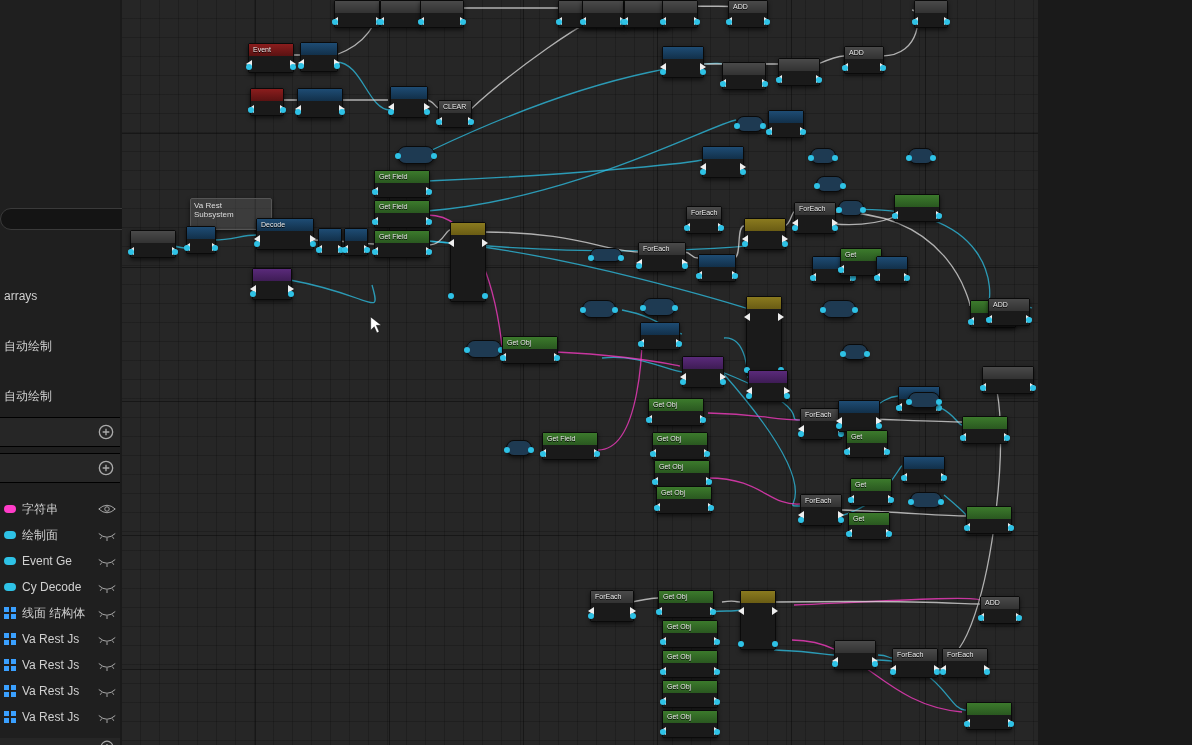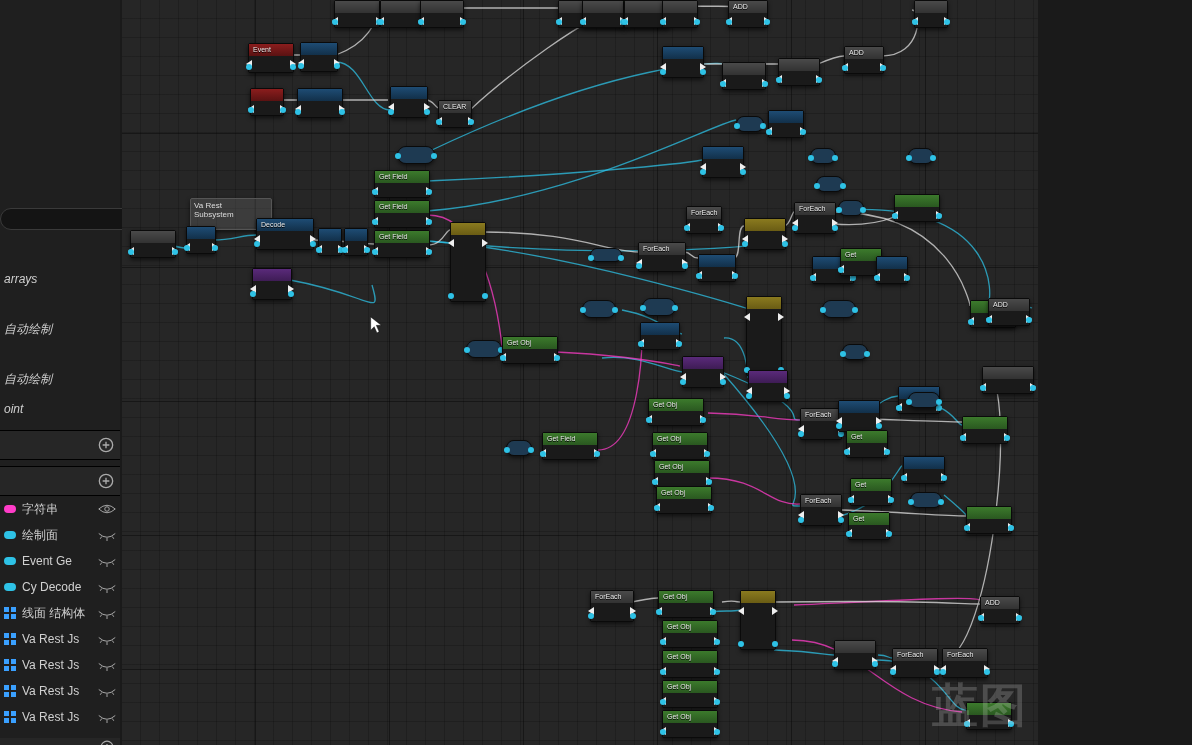--- a/index.html
+++ b/index.html
@@ -2,21 +2,21 @@
 <html><head>
 <meta charset="utf-8">
 <style>
   html,body{margin:0;padding:0;width:1192px;height:745px;background:#1a1a1a;font-family:Arial,Helvetica,sans-serif;overflow:hidden;color:#bfbfbf;font-size:11px;}
   .root{position:relative;width:1192px;height:745px;}
   
   .sidebar{position:absolute;left:0;top:0;width:120px;height:745px;background:#1f1f1f;}
   .search-row{position:absolute;left:0;top:206px;width:120px;height:26px;display:flex;align-items:center;}
   .search-input{flex:1;height:22px;background:#141414;border:1px solid #3a3a3a;border-radius:12px;color:#aaa;padding:0 8px;box-sizing:border-box;outline:none;}
   .gear{width:18px;height:18px;margin-left:6px;fill:#bbb;}
-  .side-list{position:absolute;left:0;top:264px;width:120px;font-style:italic;}
+  .side-list{position:absolute;left:0;top:281px;width:120px;}
   .side-item{height:30px;line-height:30px;padding-left:4px;white-space:nowrap;overflow:hidden;font-size:12px;color:#d0d0d0;}
   .add-row{height:28px;border-top:1px solid #000;border-bottom:1px solid #000;background:#262626;position:relative;margin-top:6px;}
   .add-row .plus{position:absolute;right:6px;top:6px;width:16px;height:16px;stroke:#aaa;fill:none;stroke-width:2;}
   .var-list{position:absolute;left:0;top:496px;width:120px;}
   .var-item{height:26px;display:flex;align-items:center;padding-left:4px;white-space:nowrap;overflow:hidden;font-size:12px;color:#d0d0d0;}
   .var-pill{width:12px;height:8px;border-radius:4px;margin-right:6px;flex:0 0 12px;}
   .var-grid{width:12px;height:12px;margin-right:6px;flex:0 0 12px;position:relative;}
   .var-grid span{position:absolute;width:5px;height:5px;background:#3aa0ff;}
   .var-grid span:nth-child(1){left:0;top:0;}
   .var-grid span:nth-child(2){right:0;top:0;}
@@ -70,21 +70,20 @@
     <svg class="gear" viewBox="0 0 24 24">
           <path d="M12 8a4 4 0 100 8 4 4 0 000-8zm9 4a7 7 0 00-.1-1.2l2-1.6-2-3.4-2.4 1a7 7 0 00-2-1.2L16 3h-4l-.5 2.6a7 7 0 00-2 1.2l-2.4-1-2 3.4 2 1.6A7 7 0 007 12a7 7 0 00.1 1.2l-2 1.6 2 3.4 2.4-1a7 7 0 002 1.2L12 21h4l.5-2.6a7 7 0 002-1.2l2.4 1 2-3.4-2-1.6c.06-.4.1-.8.1-1.2z"></path>
         </svg>
   </div>
   <div class="side-list">
     <div class="side-item">arrays</div>
     <div style="height:20px"></div>
     <div class="side-item">自动绘制</div>
     <div style="height:20px"></div>
     <div class="side-item">自动绘制</div>
-    <div class="side-item">oint</div>
     <div class="add-row">
       <svg class="plus" viewBox="0 0 24 24">
             <circle cx="12" cy="12" r="10"></circle>
             <path d="M12 7v10M7 12h10"></path>
           </svg>
     </div>
     <div class="add-row">
       <svg class="plus" viewBox="0 0 24 24">
             <circle cx="12" cy="12" r="10"></circle>
             <path d="M12 7v10M7 12h10"></path>
@@ -1035,18 +1034,17 @@
             <span class="pin exec left"></span>
             <span class="pin exec right"></span>
             <span class="pin left" style="top:6px"></span>
             <span class="pin right" style="top:6px"></span>
           </div>
         </div>
       </div>
   <svg class="cursor" style="left:248px;top:316px" viewBox="0 0 20 28">
         <path d="M1 1 L1 20 L6 15 L10 24 L13 22 L9 13 L16 13 Z"></path>
       </svg>
-  <div class="watermark">蓝图</div>
 </div>
 
 <div class="right-col"></div>
 
 </div>
 
 </body></html>

